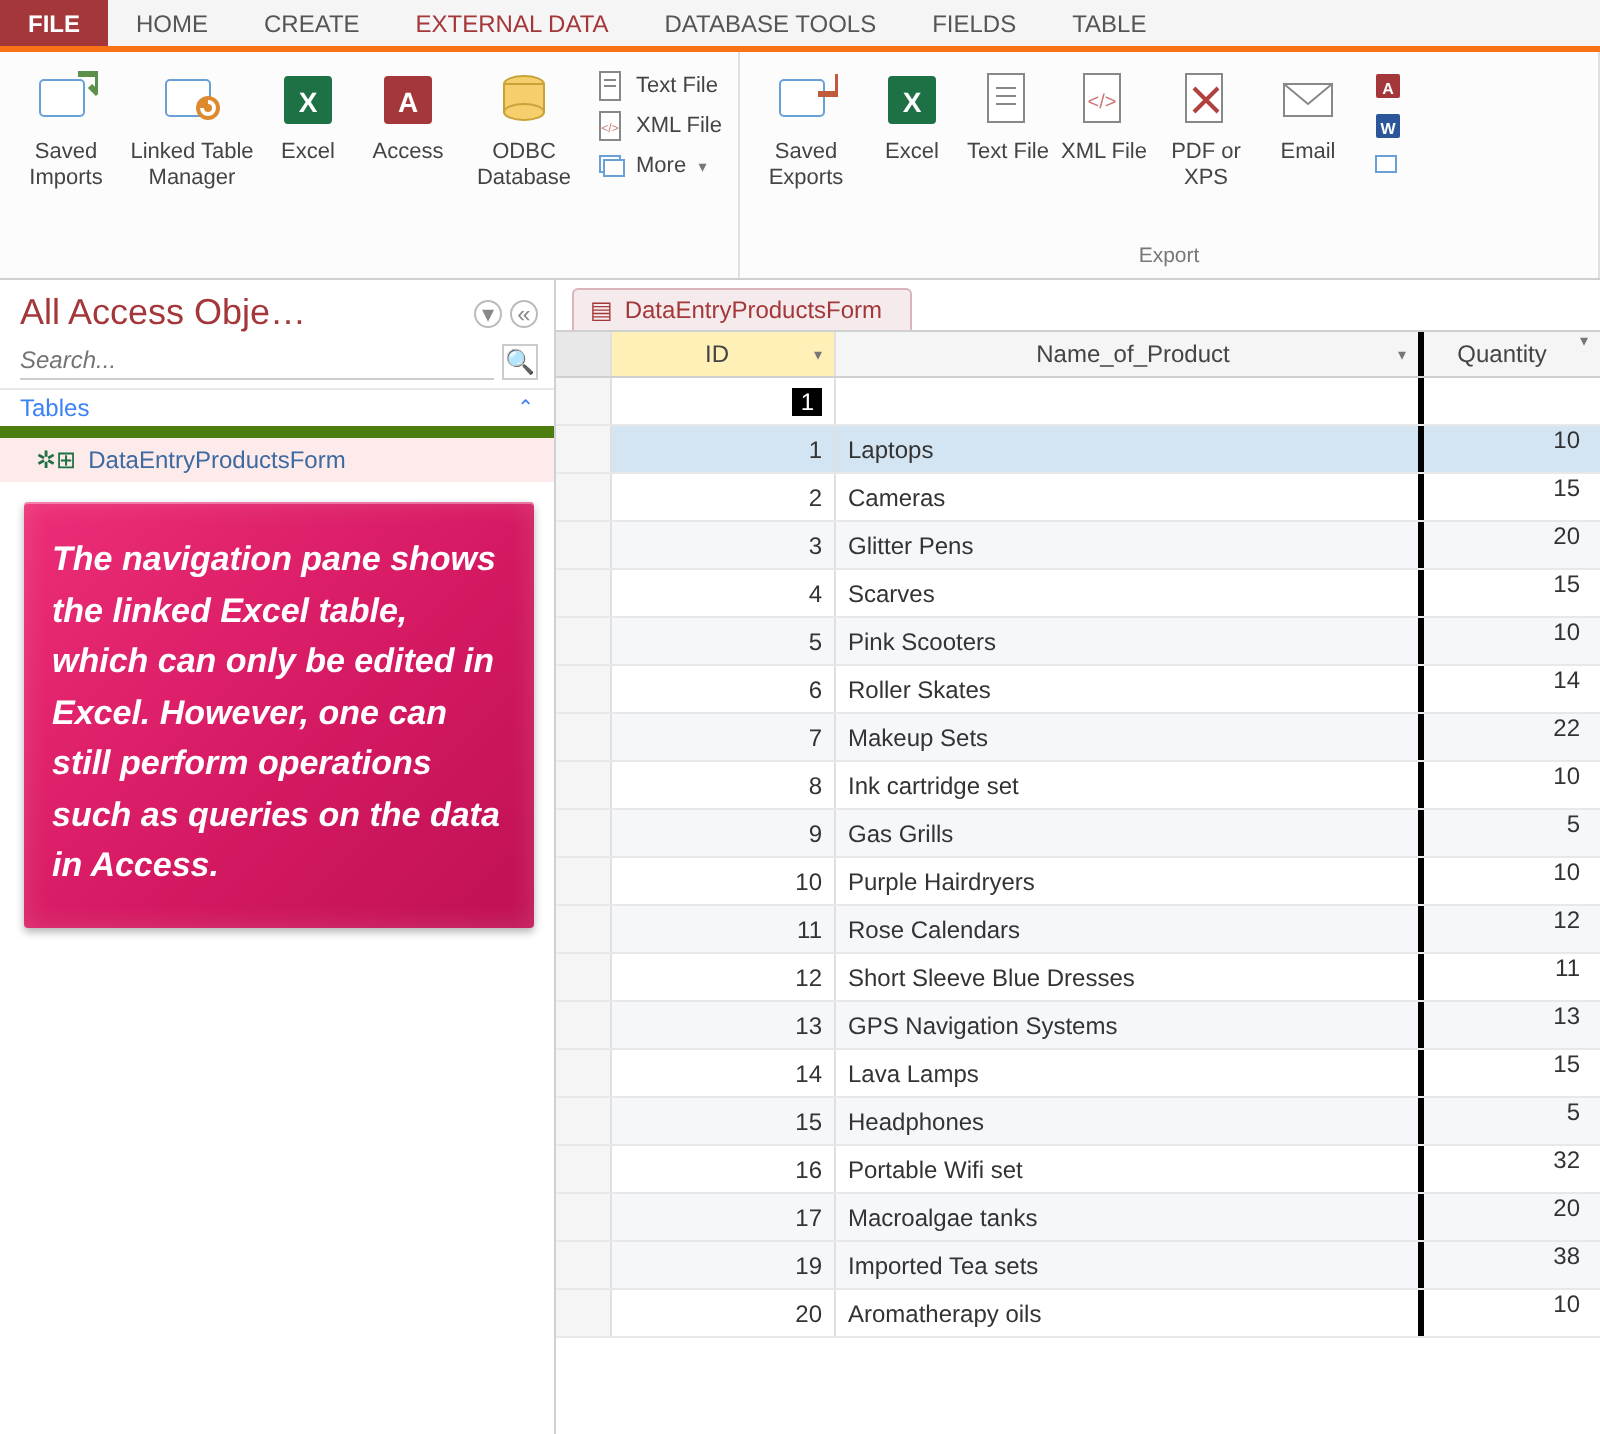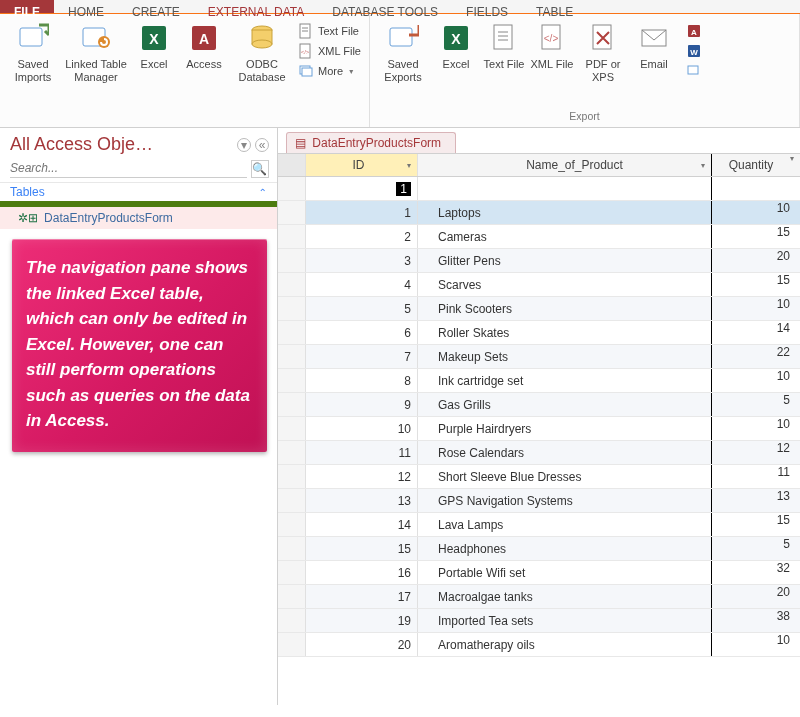--- a/index.html
+++ b/index.html
@@ -1,19 +1,19 @@
 <!DOCTYPE html>
 <html><head>
 <meta charset="utf-8">
 <style>
 * { box-sizing: border-box; margin: 0; padding: 0; }
 body { font-family: "Segoe UI", Tahoma, sans-serif; font-size: 12px; color: #333; background: #fff; width: 800px; height: 717px; overflow: hidden; position: relative; }
 
 
-.tabs { display: flex; height: 14px; border-bottom: 1px solid #f97316; background: #f5f5f5; }
+.tabs { display: flex; height: 26px; border-bottom: 3px solid #f97316; background: #f5f5f5; }
 .tab { padding: 5px 14px; font-size: 12px; color: #555; cursor: pointer; }
 .tab.file { background: #a4373a; color: #fff; font-weight: 600; }
 .tab.active { color: #a4373a; }
 
 
 .ribbon { display: flex; height: 114px; border-bottom: 1px solid #d0d0d0; background: #fcfcfc; }
 .ribbon-group { display: flex; flex-direction: column; justify-content: space-between; border-right: 1px solid #e0e0e0; padding: 4px 6px 2px 6px; }
 .ribbon-btns { display: flex; gap: 4px; align-items: flex-start; flex: 1; }
 .ribbon-btn { display: flex; flex-direction: column; align-items: center; text-align: center; width: 54px; font-size: 11px; line-height: 1.15; color: #444; cursor: pointer; padding-top: 4px; }
 .ribbon-btn .icon { width: 32px; height: 32px; margin-bottom: 4px; }
@@ -43,21 +43,21 @@
 
 .datasheet { flex: 1; display: flex; flex-direction: column; overflow: hidden; }
 .obj-tab-row { padding: 4px 0 0 8px; display: flex; }
 .obj-tab { display: flex; align-items: center; gap: 6px; background: #f6ebec; border: 1px solid #d9b4b8; border-bottom: none; padding: 3px 14px 3px 8px; font-size: 12px; color: #a4373a; border-radius: 3px 3px 0 0; }
 .ds-header { display: flex; background: #f5f5f5; border-top: 1px solid #d0d0d0; border-bottom: 1px solid #d0d0d0; height: 24px; }
 .ds-row { display: flex; height: 24px; border-bottom: 1px solid #e8e8e8; }
 .ds-row.alt { background: #f5f7fa; }
 .ds-row.sel { background: #d3e5f3; }
 .rowsel { width: 28px; border-right: 1px solid #e0e0e0; background: #f5f5f5; }
 .col-id { width: 112px; border-right: 1px solid #e0e0e0; display: flex; align-items: center; justify-content: flex-end; padding-right: 6px; }
-.col-name { flex: 1; border-right: 1px solid #000000; display: flex; align-items: center; padding-left: 20px; }
+.col-name { flex: 1; border-right: 3px solid #000000; display: flex; align-items: center; padding-left: 6px; }
 .col-qty { width: 88px; display: flex; justify-content: flex-end; padding-right: 10px; }
 .ds-header .col-id, .ds-header .col-name, .ds-header .col-qty { justify-content: center; font-size: 12px; color: #444; position: relative; }
 .ds-header .hd { display:flex; align-items:center; justify-content:center; gap:6px; width:100%; }
 .ds-header .dd { font-size: 8px; color: #777; position:absolute; right:6px; }
 .ds-header .col-id { background: #fff0b8; }
 .cursor-cell { background:#000; color:#fff; padding:0 4px; margin-left:auto; }
 .ds-body { overflow-y:auto; flex:1; }
 
 
 .icon svg, .mini-icon svg { width:100%; height:100%; }

